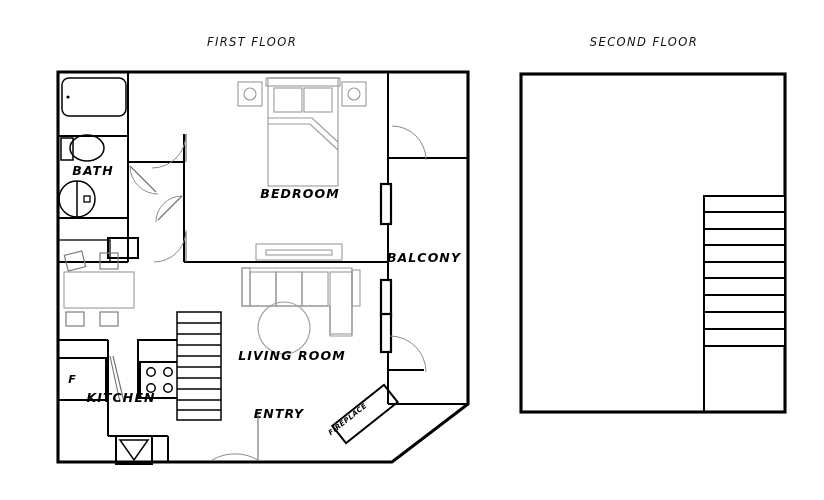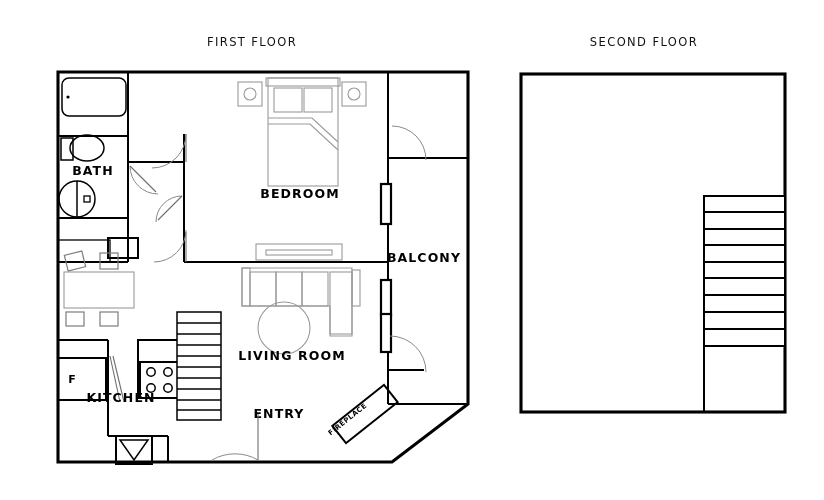--- a/index.html
+++ b/index.html
@@ -12,20 +12,21 @@
     height: 500px;
     font-family: "DejaVu Sans", sans-serif;
     overflow: hidden;
     position: relative;
   }
   #plan-root {
     position: relative;
     width: 764px;
     height: 500px;
     background: #ffffff;
+    font-style: italic;
   }
   svg.plan-svg {
     position: absolute;
     left: 0;
     top: 0;
     width: 824px;
     height: 500px;
     display: block;
   }
   .ttl {

